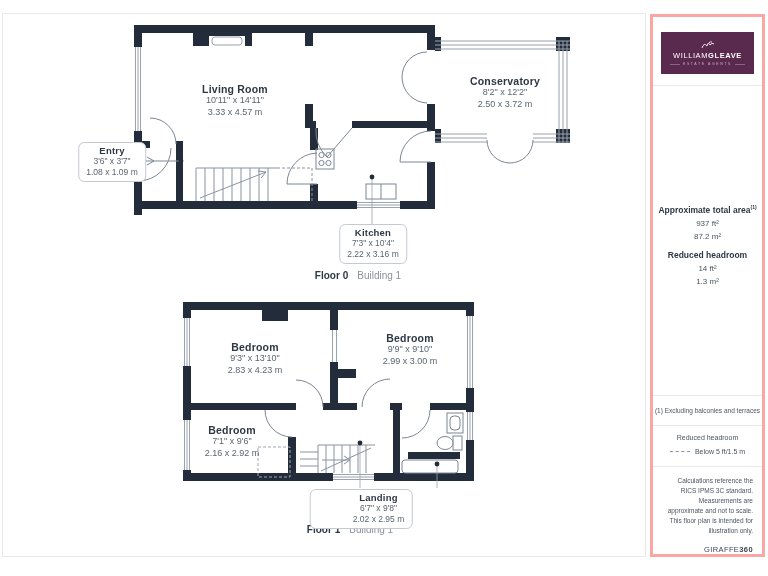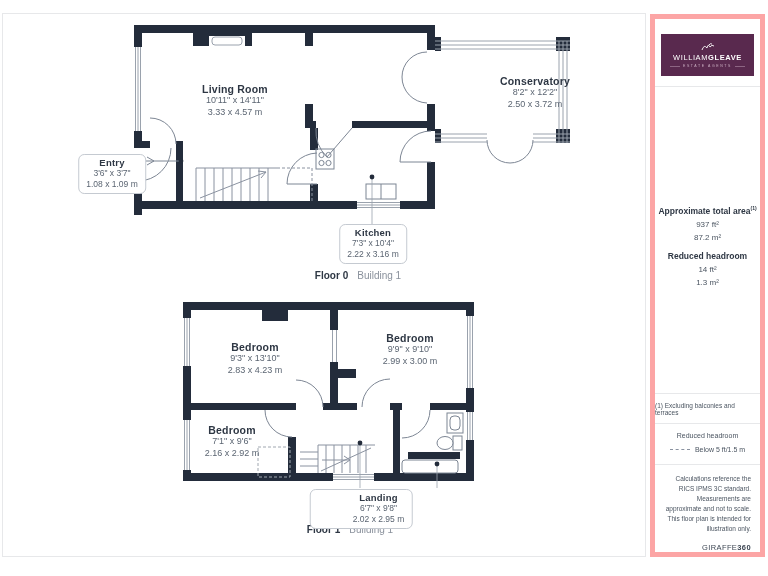--- a/index.html
+++ b/index.html
@@ -21,21 +21,21 @@
   .room-label.callout .t { font-size:9.5px; }
   .room-label.callout .d { font-size:8.5px; }
 
   .floor-label { position:absolute; transform:translateX(-50%); white-space:nowrap;
     font-size:10px;margin-left:28px; }
   .floor-label .fl { font-weight:bold; color:#2e3744; margin-right:9px; }
   .floor-label .bl { color:#8a919c; }
 
   
   #sidebar { position:absolute; left:650px; top:14px; width:115px; height:543px;
-    border:5px solid #fca5a5; background:#fff; display:flex; flex-direction:column; }
+    border:3px solid #fca5a5; background:#fff; display:flex; flex-direction:column; }
   .sb-sec { border-bottom:1px solid #e7e8ea; }
   .sb-sec:last-child { border-bottom:none; }
 
   #logo-sec { height:71px; display:flex; align-items:flex-start; justify-content:center; }
   #logo-box { margin-top:15px; width:93px; height:42px; background:#59294e;
     display:flex; flex-direction:column; align-items:center; justify-content:center; }
   #logo-name { color:#ffffff; font-size:7.5px; letter-spacing:.6px; margin-top:1px; }
   #logo-name .thin { font-weight:normal; }
   #logo-name .bold { font-weight:bold; }
   #logo-tagline { display:flex; align-items:center; gap:3px; margin-top:2px; }
@@ -219,26 +219,26 @@
         <circle cx="437" cy="464" r="2.4" fill="#232c3b"></circle>
       </g>
     </g>
   </svg>
 
   <div class="room-label" style="left:235px; top:83px;">
     <div class="t">Living Room</div>
     <div class="d">10'11" x 14'11"</div>
     <div class="d">3.33 x 4.57 m</div>
   </div>
-  <div class="room-label" style="left:535px; top:75px;">
+  <div class="room-label" style="left:505px; top:75px;">
     <div class="t">Conservatory</div>
     <div class="d">8'2" x 12'2"</div>
     <div class="d">2.50 x 3.72 m</div>
   </div>
-  <div class="room-label callout" style="left:112px; top:154px;">
+  <div class="room-label callout" style="left:112px; top:142px;">
     <div class="t">Entry</div>
     <div class="d">3'6" x 3'7"</div>
     <div class="d">1.08 x 1.09 m</div>
   </div>
   <div class="room-label callout" style="left:373px; top:224px;">
     <div class="t">Kitchen</div>
     <div class="d">7'3" x 10'4"</div>
     <div class="d">2.22 x 3.16 m</div>
   </div>
   <div class="floor-label" style="left:330px; top:270px;">

